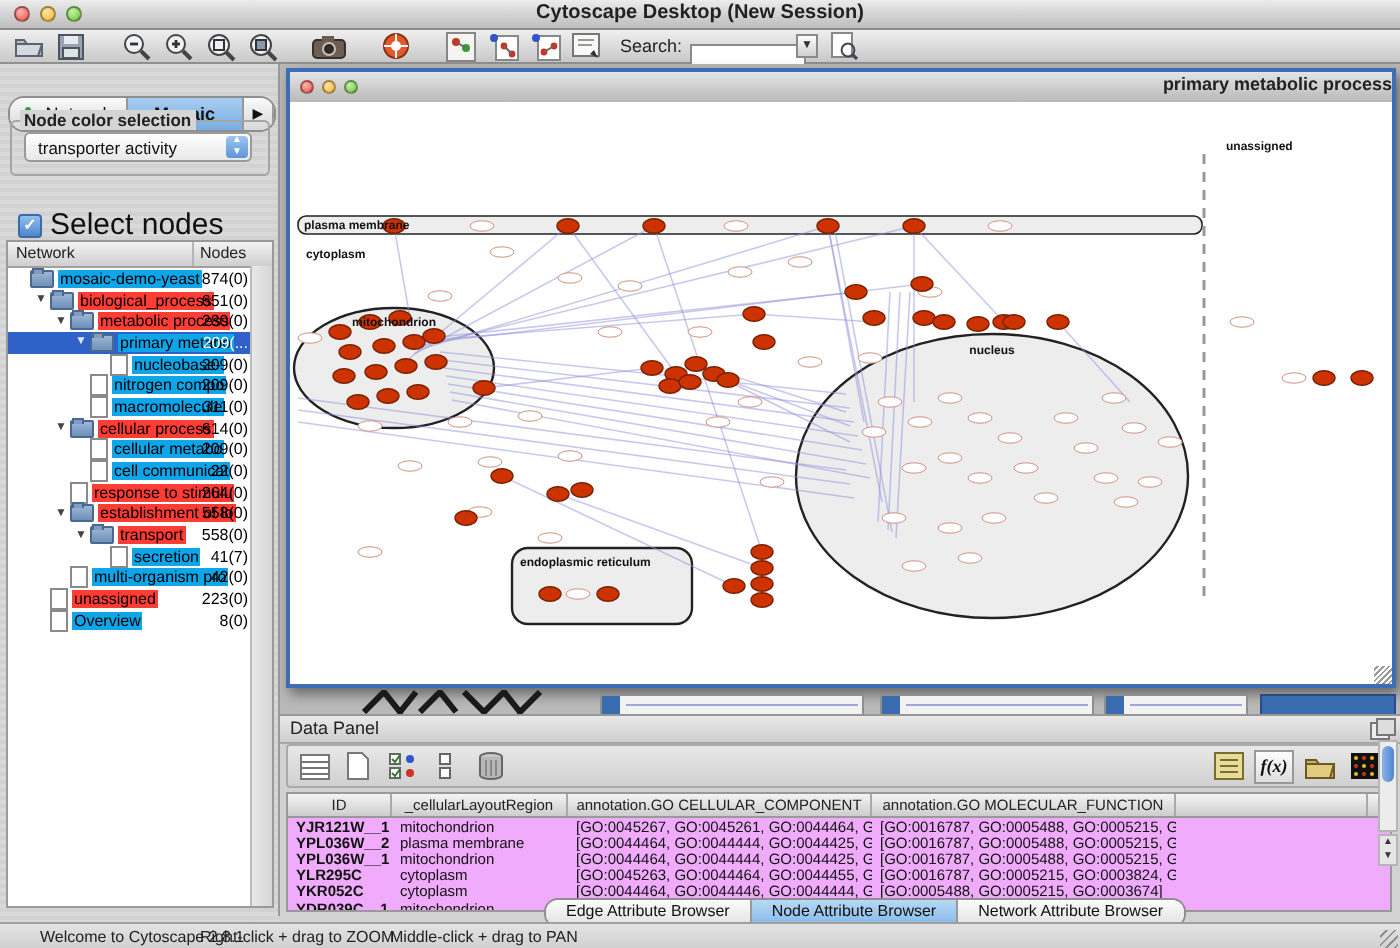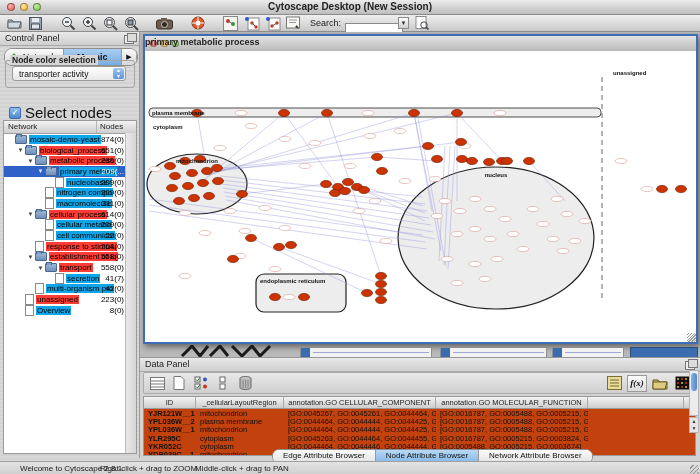--- a/index.html
+++ b/index.html
@@ -66,46 +66,46 @@
   .tlabel.green{background:#0ea5e9;}
   .tlabel.red{background:#ff3d35;}
   .tcount{position:absolute;right:12px;color:#000;}
   .trow.sel .tcount{color:#fff;}
   #tree-scroll{position:absolute;right:0;top:12px;bottom:0;width:10px;background:linear-gradient(90deg,#e8e8e8,#d6d6d6);border-left:1px solid #bbb;}
   
   #desktop{position:absolute;left:140px;top:32px;width:560px;height:325px;background:#b9b9b9;}
   #net-window{position:absolute;left:3px;top:2px;width:555px;height:310px;background:#fff;
     border:2px solid #3d6db5;box-sizing:border-box;box-shadow:2px 3px 6px rgba(0,0,0,.45);}
   #net-titlebar{position:relative;height:15px;background:linear-gradient(#e4e4e4,#b9b9b9);border-bottom:1px solid #8f8f8f;}
-  #net-titlebar .title{position:absolute;left:0;right:0;top:1px;text-align:left;font-size:9px;font-weight:bold;color:#222;}
+  #net-titlebar .title{position:absolute;left:0;right:0;top:1px;text-align:right;font-size:9px;font-weight:bold;color:#222;}
   #net-titlebar .lights{left:5px;top:4px;gap:4px;}
   #net-titlebar .light{width:7px;height:7px;}
   #net-canvas{position:absolute;left:0;top:15px;width:551px;height:291px;background:#fff;overflow:hidden;}
   #net-resize{position:absolute;right:0;bottom:0;width:9px;height:9px;
     background:repeating-linear-gradient(135deg,#fff 0 1px,#9a9a9a 1px 2px);}
   
   .frag{position:absolute;top:315px;height:10px;background:#f2f2f2;border:1px solid #8f8f8f;}
   .frag .blue{position:absolute;left:0;top:0;bottom:0;width:9px;background:#3a6cb0;}
   .frag .scrib{position:absolute;left:12px;right:2px;top:4px;height:1px;background:#9fa8d8;}
   #frag-bar{position:absolute;top:315px;left:490px;width:66px;height:10px;background:#3a6cb0;border:1px solid #2a4c80;}
   #frag-art{position:absolute;top:313px;left:40px;width:110px;height:12px;}
   
   #data-panel{position:absolute;left:140px;top:357px;width:560px;height:104px;background:#d2d2d2;
     border-top:1px solid #979797;box-sizing:border-box;}
   #dp-toolbar{position:absolute;left:3px;top:14px;width:553px;height:22px;border:1px solid #aaa;border-radius:2px;
     background:linear-gradient(#e8e8e8,#d0d0d0);display:flex;align-items:center;padding:0 4px;box-sizing:border-box;gap:4px;}
   .dp-icon{width:18px;height:17px;display:flex;align-items:center;justify-content:center;}
   #dp-spacer{flex:1;}
   #fx-icon{font-family:"Liberation Serif",serif;font-style:italic;font-weight:bold;font-size:9px;color:#111;
     width:18px;height:15px;border:1px solid #999;background:linear-gradient(#fdfdfd,#ddd);text-align:center;line-height:14px;}
-  #dp-table{position:absolute;left:3px;top:38px;width:553px;height:60px;background:#c2410c;border:1px solid #999;box-sizing:border-box;overflow:hidden;}
+  #dp-table{position:absolute;left:3px;top:38px;width:553px;height:60px;background:#f0abfc;border:1px solid #999;box-sizing:border-box;overflow:hidden;}
   #dp-head{display:flex;height:11px;background:linear-gradient(#f4f4f4,#cdcdcd);border-bottom:1px solid #999;}
   #dp-head .hc{font-size:7.5px;color:#222;text-align:center;line-height:11px;border-right:1px solid #aaa;
     overflow:hidden;white-space:nowrap;box-sizing:border-box;}
-  .drow{display:flex;height:8.2px;align-items:flex-start;}
+  .drow{display:flex;height:8.2px;align-items:center;}
   .drow .dc{font-size:7.5px;color:#111;white-space:nowrap;overflow:hidden;box-sizing:border-box;padding-left:4px;}
   .drow .dc.id{font-weight:bold;}
   #dp-vscroll{position:absolute;right:1px;top:12px;width:10px;height:46px;background:#ececec;border:1px solid #b5b5b5;box-sizing:border-box;}
   #dp-thumb{position:absolute;left:1px;top:2px;width:6px;height:18px;border-radius:4px;background:linear-gradient(90deg,#8ab4e8,#4f86cf);}
   #dp-arrows{position:absolute;right:1px;top:59px;width:10px;height:16px;border:1px solid #b5b5b5;background:#e6e6e6;
     font-size:5px;line-height:7px;text-align:center;color:#333;box-sizing:border-box;}
   
   #attr-tabs{position:absolute;left:132px;top:91px;height:13px;display:flex;border:1px solid #8f8f8f;border-radius:7px;overflow:hidden;background:#f0f0f0;}
   .attr-tab{font-size:8px;color:#111;padding:0 10px;line-height:12px;background:linear-gradient(#fbfbfb,#e2e2e2);border-right:1px solid #999;}
   .attr-tab.selected{background:linear-gradient(#b7d9f4,#84b8e8);}
@@ -237,24 +237,20 @@
     <span class="tb-icon">
       <svg width="14" height="14">
           <rect x="1" y="0.5" width="10" height="12" fill="#fff" stroke="#888"></rect>
           <circle cx="9" cy="9" r="3.2" fill="none" stroke="#445"></circle>
           <line x1="11.2" y1="11.2" x2="13.5" y2="13.5" stroke="#445" stroke-width="1.6"></line>
         </svg>
       </span>
   </div>
 
   <div id="control-panel">
-    <div class="panel-head">
-      <span>Control Panel</span>
-      <span class="float-icon"></span>
-    </div>
     <div id="cp-tabs">
       <span class="cp-tab">
         <svg width="8" height="8">
             <circle cx="2" cy="2" r="1.5" fill="#2e9e2e"></circle>
             <circle cx="6" cy="4" r="1.5" fill="#2e9e2e"></circle>
             <circle cx="3" cy="7" r="1.2" fill="#2e9e2e"></circle>
             <line x1="2" y1="2" x2="6" y2="4" stroke="#2e9e2e"></line>
           </svg>
         <span>Network</span>
       </span>

